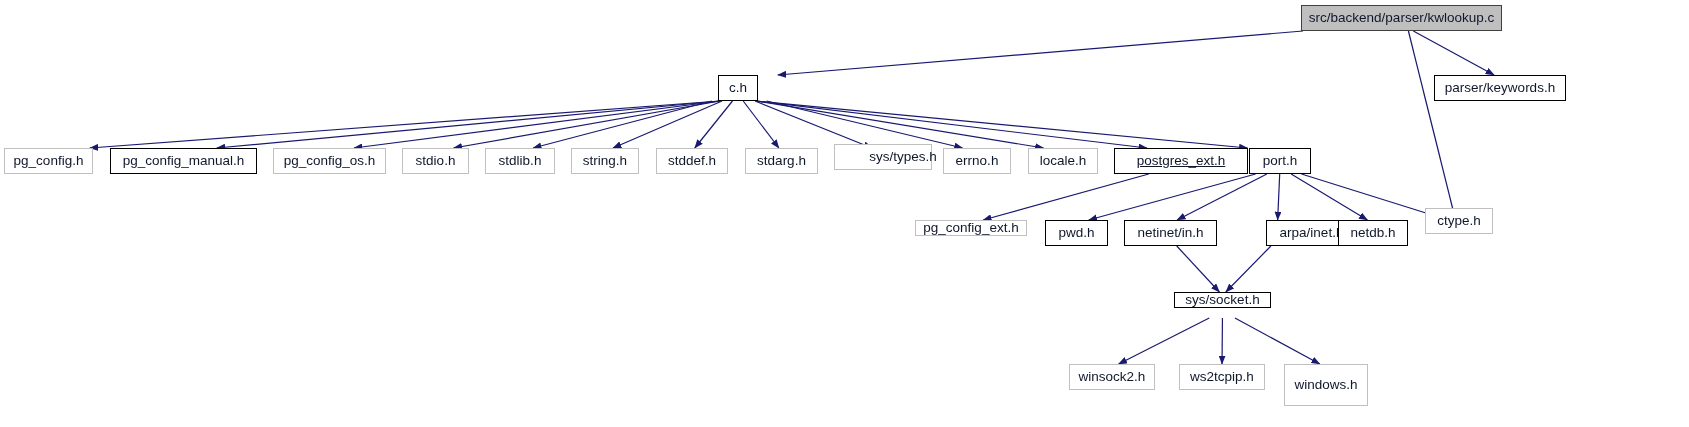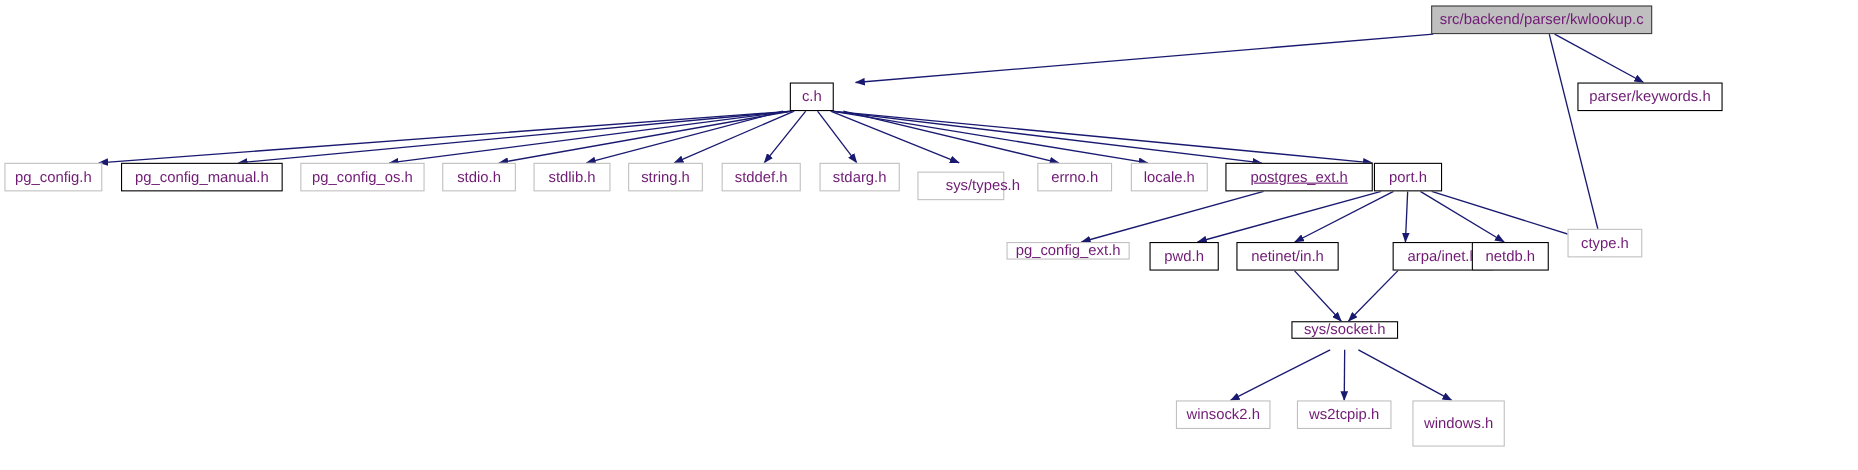--- a/index.html
+++ b/index.html
@@ -24,21 +24,21 @@
   }
   .node {
     position: absolute;
     box-sizing: border-box;
     display: flex;
     align-items: center;
     justify-content: center;
     background: #ffffff;
     border: 1px solid #c0c0c0;
     font-size: 13.5px;
-    color: #701a75;
+    color: #0f172a;
     white-space: nowrap;
     line-height: 1;
     z-index: 5;
   }
   .node.bold {
     border: 1.4px solid #000000;
   }
   .node.root {
     background: #bfbfbf;
     border: 1.4px solid #404040;
@@ -115,21 +115,21 @@
       </div>
       <div class="node" style="left: 571px; top: 148px; width: 68px; height: 26px;">
         <span class="node-label">string.h</span>
       </div>
       <div class="node" style="left: 656px; top: 148px; width: 72px; height: 26px;">
         <span class="node-label">stddef.h</span>
       </div>
       <div class="node" style="left: 745px; top: 148px; width: 73px; height: 26px;">
         <span class="node-label">stdarg.h</span>
       </div>
-      <div class="node" style="left: 834px; top: 156px; width: 79px; height: 26px; padding-left: 40px;">
+      <div class="node" style="left: 834px; top: 144px; width: 98px; height: 26px; padding-left: 40px;">
         <span class="node-label">sys/types.h</span>
       </div>
       <div class="node" style="left: 943px; top: 148px; width: 68px; height: 26px;">
         <span class="node-label">errno.h</span>
       </div>
       <div class="node" style="left: 1028px; top: 148px; width: 70px; height: 26px;">
         <span class="node-label">locale.h</span>
       </div>
       <div class="node bold" style="left: 1114px; top: 148px; width: 134px; height: 26px; text-decoration: underline;">
         <span class="node-label">postgres_ext.h</span>

